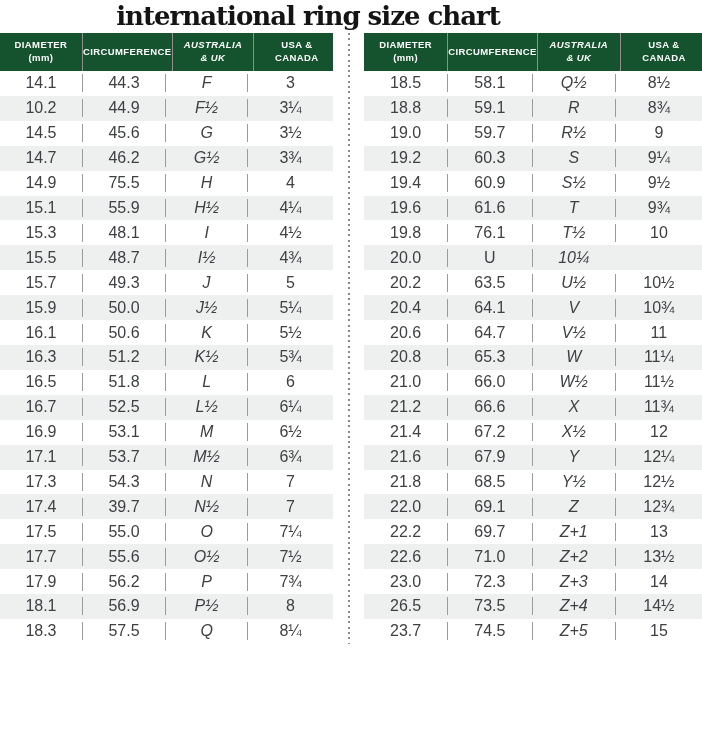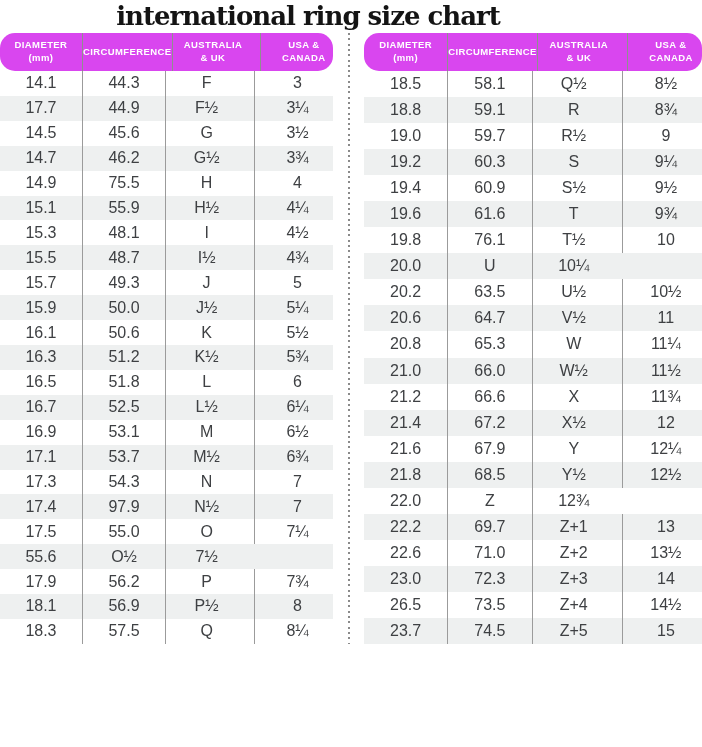--- a/index.html
+++ b/index.html
@@ -48,57 +48,57 @@
     height: 100%;
     background-image: repeating-linear-gradient(
       to bottom,
       #8a8a8a 0px, #8a8a8a 2px,
       transparent 2px, transparent 5.3px
     );
   }
   .thead {
     height: 38px;
     display: flex;
-    background: #d946ef;
-    border-radius: 15px;
+    background: #14532d;
   }
   .th {
     color: #ffffff;
     font-size: 9.5px;
     font-weight: bold;
     letter-spacing: 0.4px;
     line-height: 1.35;
     display: flex;
     align-items: center;
     justify-content: center;
     text-align: center;
     white-space: pre-line;
     border-left: 1px solid #8f8f8f;
   }
   .th:first-child { border-left: none; }
   .tr {
     flex: 1;
     display: flex;
+    align-items: center;
   }
   
   .tr:nth-child(odd) { background: #eef0f0; }
   .td {
     display: flex;
     align-items: center;
     justify-content: center;
     font-size: 16px;
     color: #3e4043;
     border-left: 1px solid #9b9b9b;
   }
   .td:first-child { border-left: none; }
   
   .th:nth-child(1), .td:nth-child(1) { flex: 0 0 24.6%; }
   .th:nth-child(2), .td:nth-child(2) { flex: 0 0 25.0%; }
-  .th:nth-child(3), .td:nth-child(3) { flex: 0 0 24.6%; }
-  .th:nth-child(4), .td:nth-child(4) { flex: 0 0 25.8%; margin-left: 7px; }
+  .th:nth-child(3), .td:nth-child(3) { flex: 0 0 24.6%; font-style: italic; }
+  .th:nth-child(4), .td:nth-child(4) { flex: 0 0 25.8%; }
 </style>
 </head>
 <body>
 
 <div class="page">
   <h1 class="title">international ring size chart</h1>
   <div class="tables">
     <div class="table table-left">
         <div class="thead">
           <div class="th">DIAMETER
@@ -109,21 +109,21 @@
           <div class="th">USA &amp;
 CANADA</div>
         </div>
         <div class="tr">
           <div class="td">14.1</div>
           <div class="td">44.3</div>
           <div class="td">F</div>
           <div class="td">3</div>
         </div>
         <div class="tr">
-          <div class="td">17.7</div>
+          <div class="td">10.2</div>
           <div class="td">44.9</div>
           <div class="td">F½</div>
           <div class="td">3¼</div>
         </div>
         <div class="tr">
           <div class="td">14.5</div>
           <div class="td">45.6</div>
           <div class="td">G</div>
           <div class="td">3½</div>
         </div>
@@ -206,31 +206,32 @@
           <div class="td">6¾</div>
         </div>
         <div class="tr">
           <div class="td">17.3</div>
           <div class="td">54.3</div>
           <div class="td">N</div>
           <div class="td">7</div>
         </div>
         <div class="tr">
           <div class="td">17.4</div>
-          <div class="td">97.9</div>
+          <div class="td">39.7</div>
           <div class="td">N½</div>
           <div class="td">7</div>
         </div>
         <div class="tr">
           <div class="td">17.5</div>
           <div class="td">55.0</div>
           <div class="td">O</div>
           <div class="td">7¼</div>
         </div>
         <div class="tr">
+          <div class="td">17.7</div>
           <div class="td">55.6</div>
           <div class="td">O½</div>
           <div class="td">7½</div>
         </div>
         <div class="tr">
           <div class="td">17.9</div>
           <div class="td">56.2</div>
           <div class="td">P</div>
           <div class="td">7¾</div>
         </div>
@@ -307,20 +308,26 @@
           <div class="td">U</div>
           <div class="td">10¼</div>
         </div>
         <div class="tr">
           <div class="td">20.2</div>
           <div class="td">63.5</div>
           <div class="td">U½</div>
           <div class="td">10½</div>
         </div>
         <div class="tr">
+          <div class="td">20.4</div>
+          <div class="td">64.1</div>
+          <div class="td">V</div>
+          <div class="td">10¾</div>
+        </div>
+        <div class="tr">
           <div class="td">20.6</div>
           <div class="td">64.7</div>
           <div class="td">V½</div>
           <div class="td">11</div>
         </div>
         <div class="tr">
           <div class="td">20.8</div>
           <div class="td">65.3</div>
           <div class="td">W</div>
           <div class="td">11¼</div>
@@ -350,20 +357,21 @@
           <div class="td">12¼</div>
         </div>
         <div class="tr">
           <div class="td">21.8</div>
           <div class="td">68.5</div>
           <div class="td">Y½</div>
           <div class="td">12½</div>
         </div>
         <div class="tr">
           <div class="td">22.0</div>
+          <div class="td">69.1</div>
           <div class="td">Z</div>
           <div class="td">12¾</div>
         </div>
         <div class="tr">
           <div class="td">22.2</div>
           <div class="td">69.7</div>
           <div class="td">Z+1</div>
           <div class="td">13</div>
         </div>
         <div class="tr">

